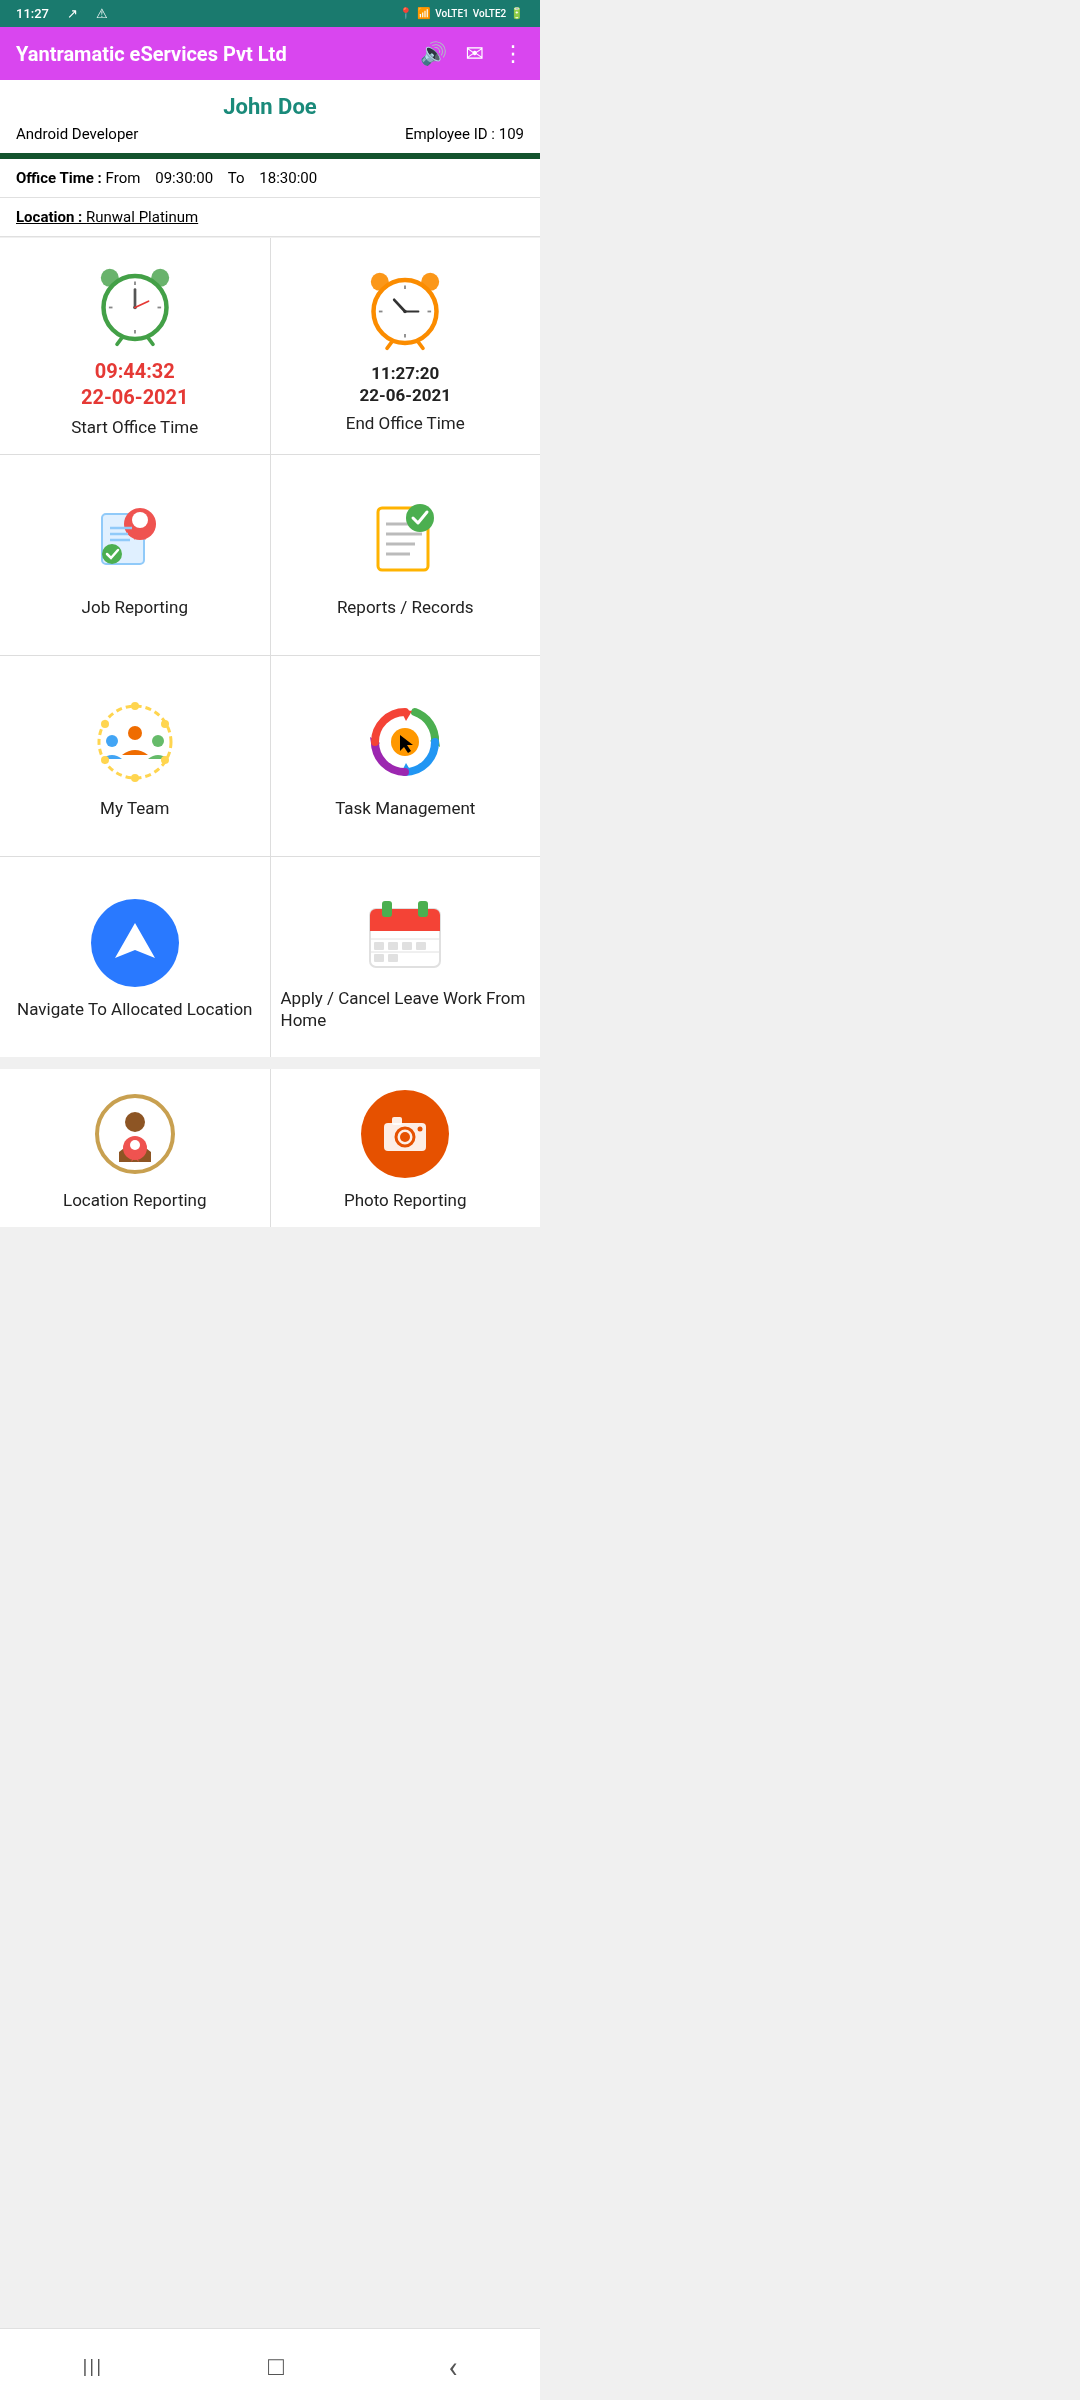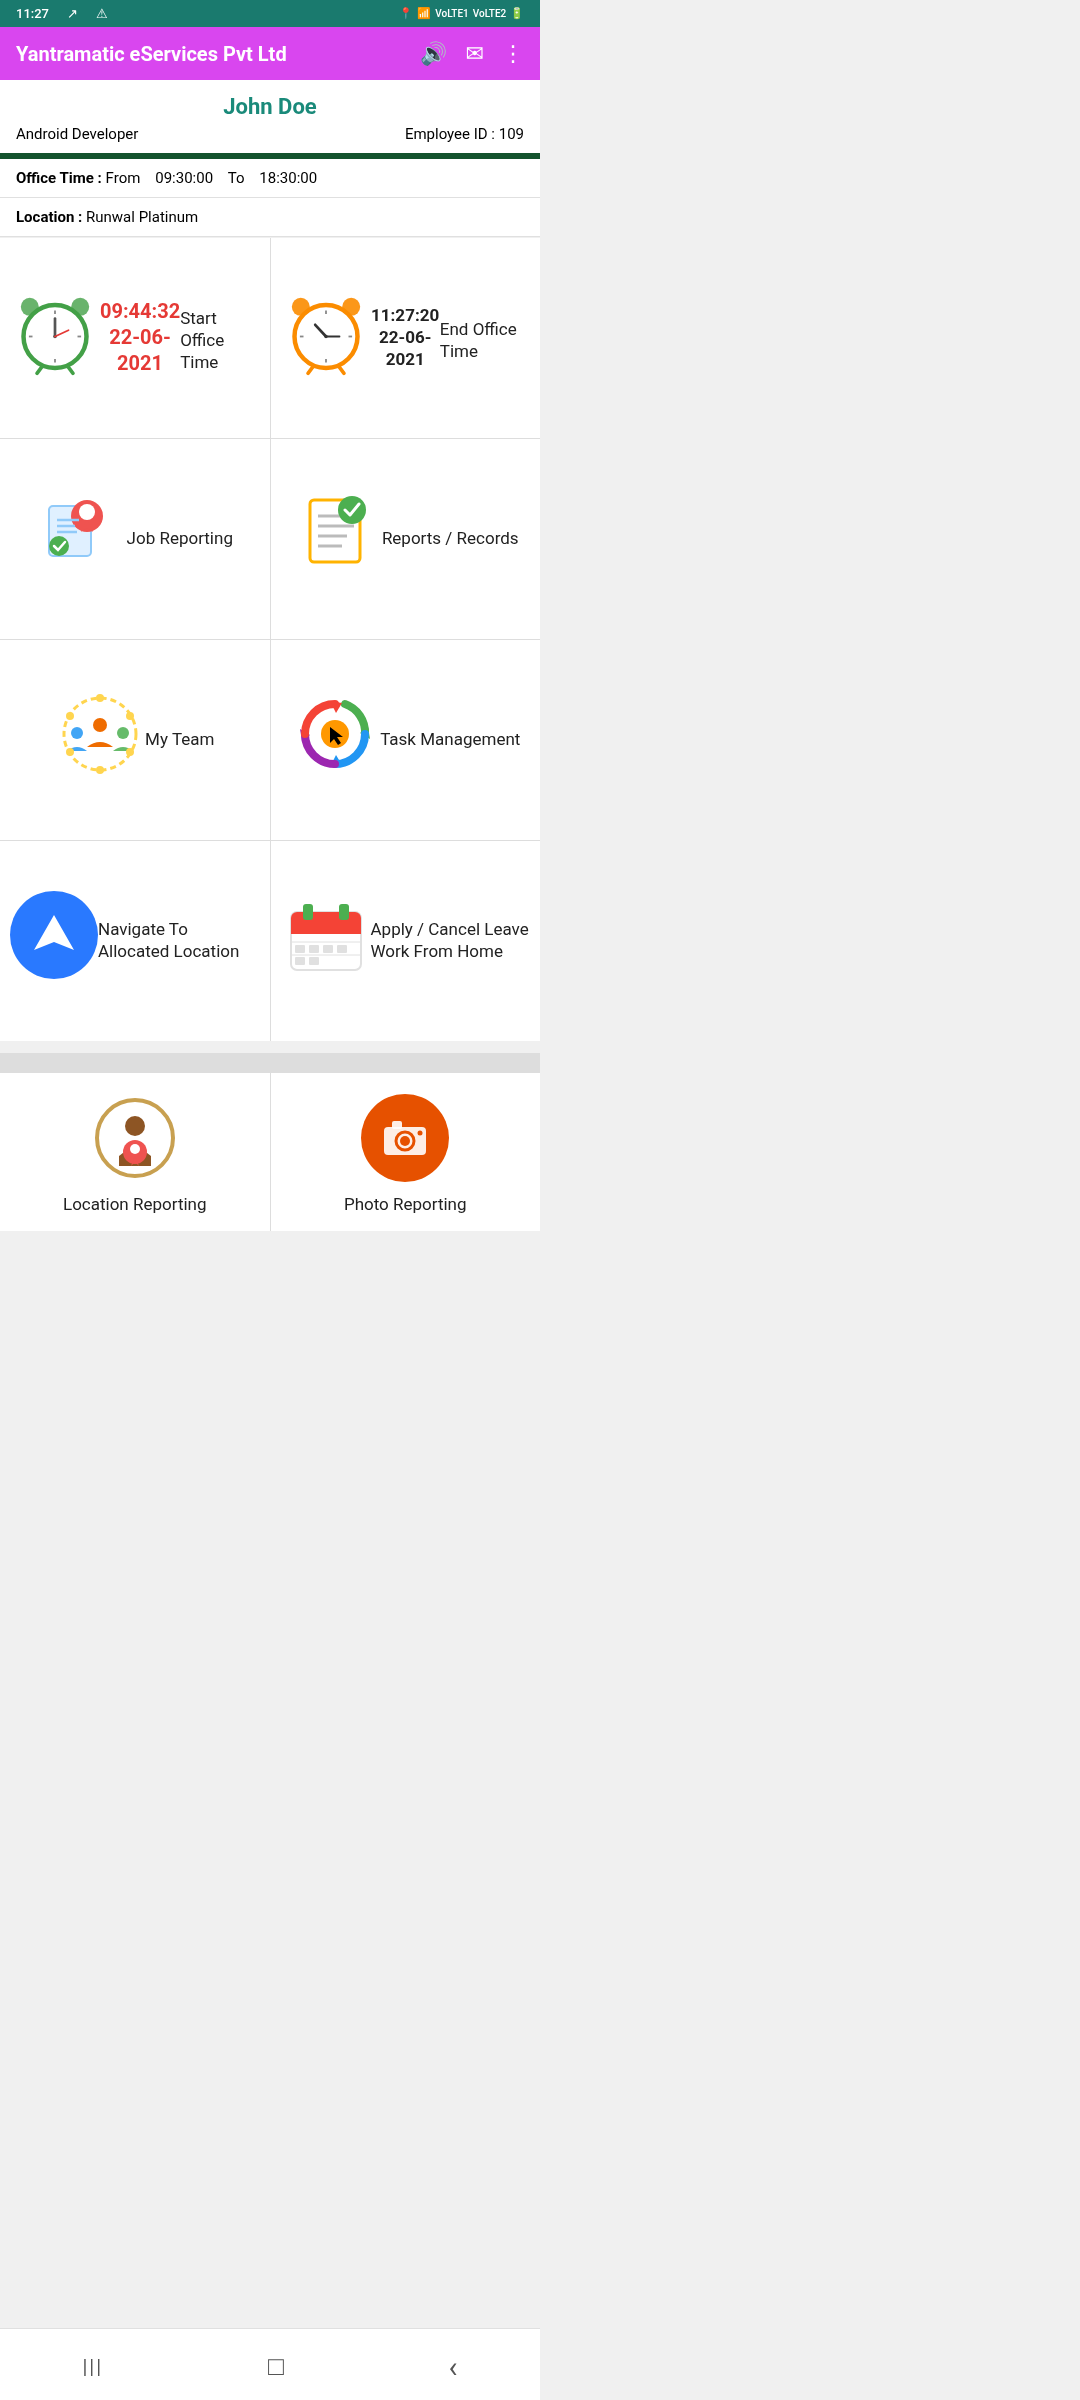--- a/index.html
+++ b/index.html
@@ -78,38 +78,39 @@
       font-size: 15px;
     }
     .office-time span.bold { font-weight: bold; }
 
     
     .office-location {
       background: white;
       padding: 10px 16px;
       border-bottom: 1px solid #e0e0e0;
       font-size: 15px;
+      text-decoration: underline;
     }
     .office-location span.bold { font-weight: bold; }
 
     
     .grid-container {
       display: grid;
       grid-template-columns: 1fr 1fr;
       gap: 1px;
       background: #ddd;
       margin-top: 1px;
     }
     .grid-item {
       background: white;
       display: flex;
-      flex-direction: row;
+      flex-direction: column;
       align-items: center;
       justify-content: center;
-      padding: 14px 10px 16px;
+      padding: 20px 10px 16px;
       cursor: pointer;
       min-height: 200px;
     }
 
     .grid-icon {
       width: 90px;
       height: 90px;
       display: flex;
       align-items: center;
       justify-content: center;
@@ -151,21 +152,20 @@
     }
     .bottom-item {
       background: white;
       display: flex;
       flex-direction: column;
       align-items: center;
       justify-content: center;
       padding: 20px 10px 16px;
       cursor: pointer;
       min-height: 150px;
-      margin-top: 20px;
     }
 
     
     .nav-bar {
       background: white;
       display: flex;
       justify-content: space-around;
       align-items: center;
       padding: 14px 0 10px;
       border-top: 1px solid #e0e0e0;

